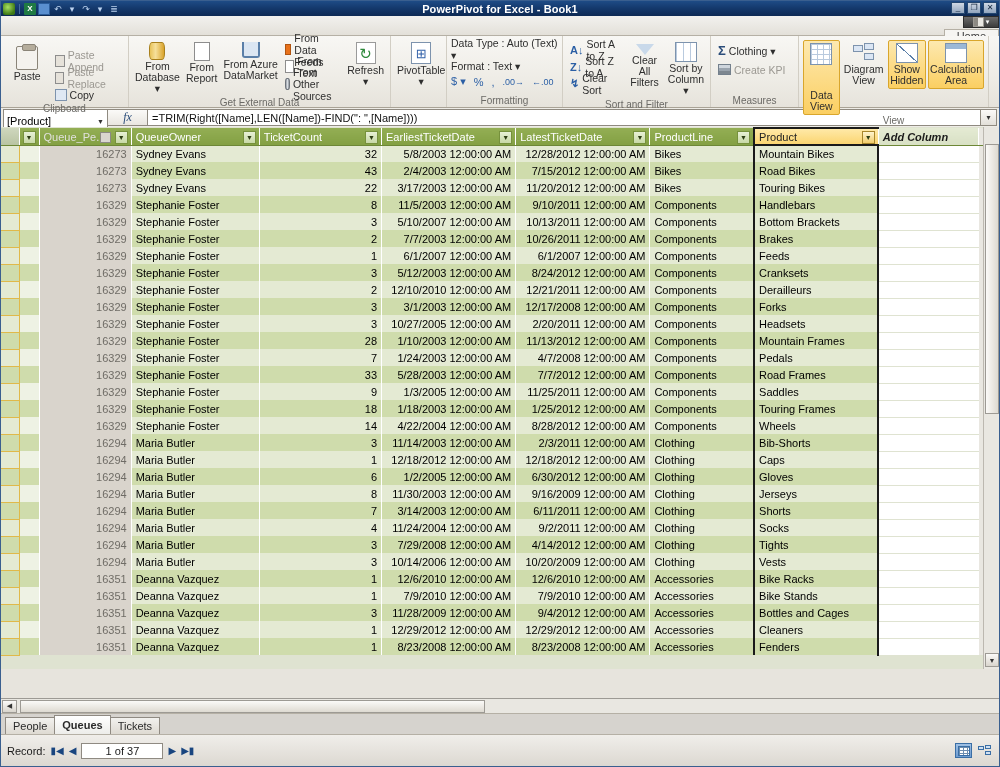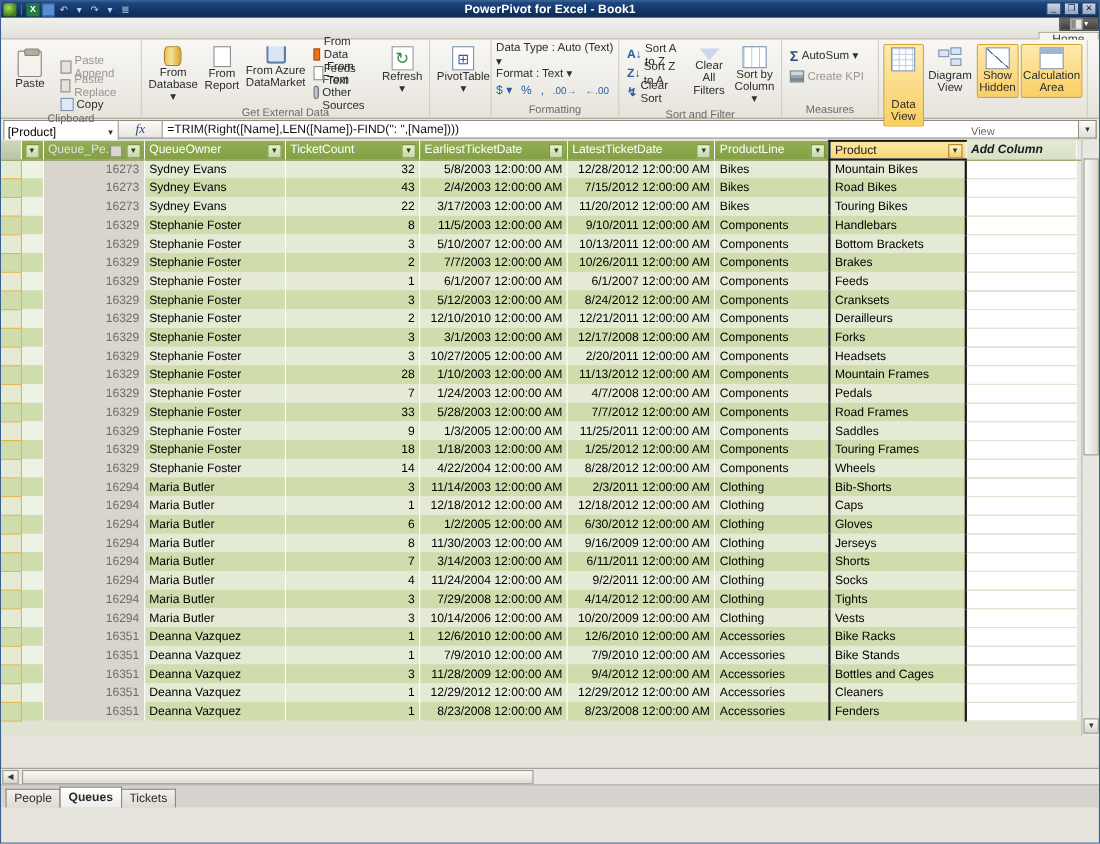--- a/index.html
+++ b/index.html
@@ -545,21 +545,21 @@
 Column ▾</span>
         </div>
       </div>
       <div class="rgroup-title">Sort and Filter</div>
     </div>
 
     <div class="rgroup" style="width:88px;">
       <div class="rgroup-body" style="flex-direction:column;padding-top:3px;">
         <div class="smbtn">
           <span class="ic-sigma">Σ</span>
-          <span>AutoSum ▾</span>
+          <span>Clothing ▾</span>
         </div>
         <div class="smbtn disabled">
           <span class="ic-kpi"></span>
           <span>Create KPI</span>
         </div>
       </div>
       <div class="rgroup-title">Measures</div>
     </div>
 
     <div class="rgroup" style="width:190px;">
@@ -1055,14 +1055,36 @@
     <div class="hs-thumb"></div>
     <div class="hs-track"></div>
   </div>
 
   <div class="sheettabs">
     <div class="stab">People</div>
     <div class="stab active">Queues</div>
     <div class="stab">Tickets</div>
   </div>
 
+  <div class="statusbar">
+    <div class="recnav">
+      <span>Record:</span>
+      <span class="navarrow">▮◀</span>
+      <span class="navarrow">◀</span>
+      <span class="recbox">1 of 37</span>
+      <span class="navarrow">▶</span>
+      <span class="navarrow">▶▮</span>
+    </div>
+    <div class="viewicons">
+      <div class="vico sel">
+        <span class="mini"></span>
+      </div>
+      <div class="vico">
+        <span class="diag">
+          <i style="left:0;top:1px"></i>
+            <i style="left:7px;top:0"></i>
+            <i style="left:7px;top:6px"></i>
+        </span>
+      </div>
+    </div>
+  </div>
 
 </div>
 
 </body></html>

